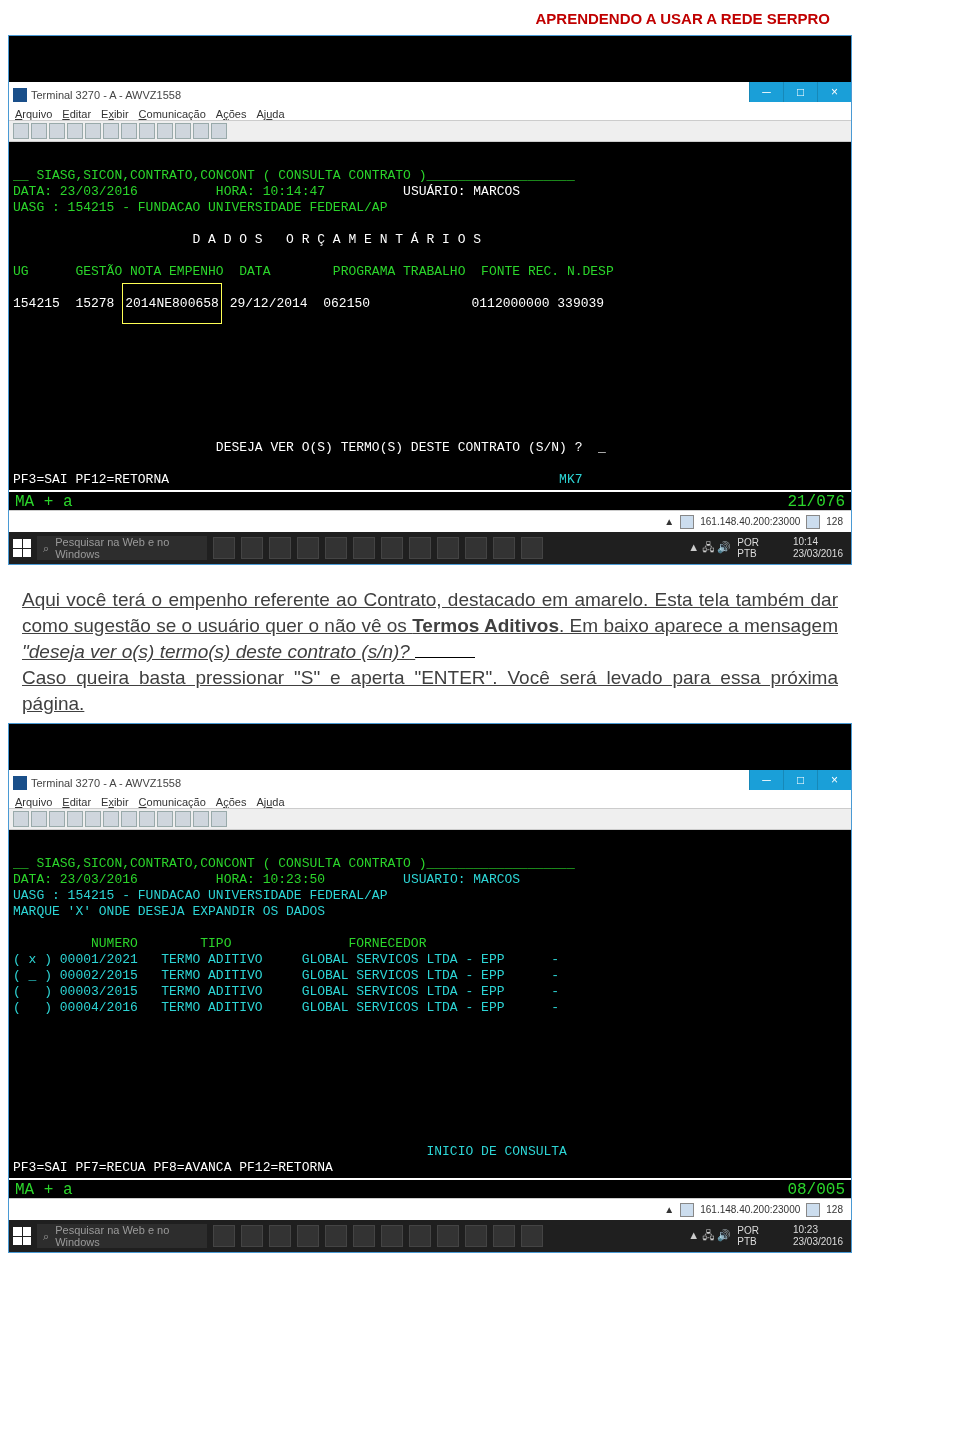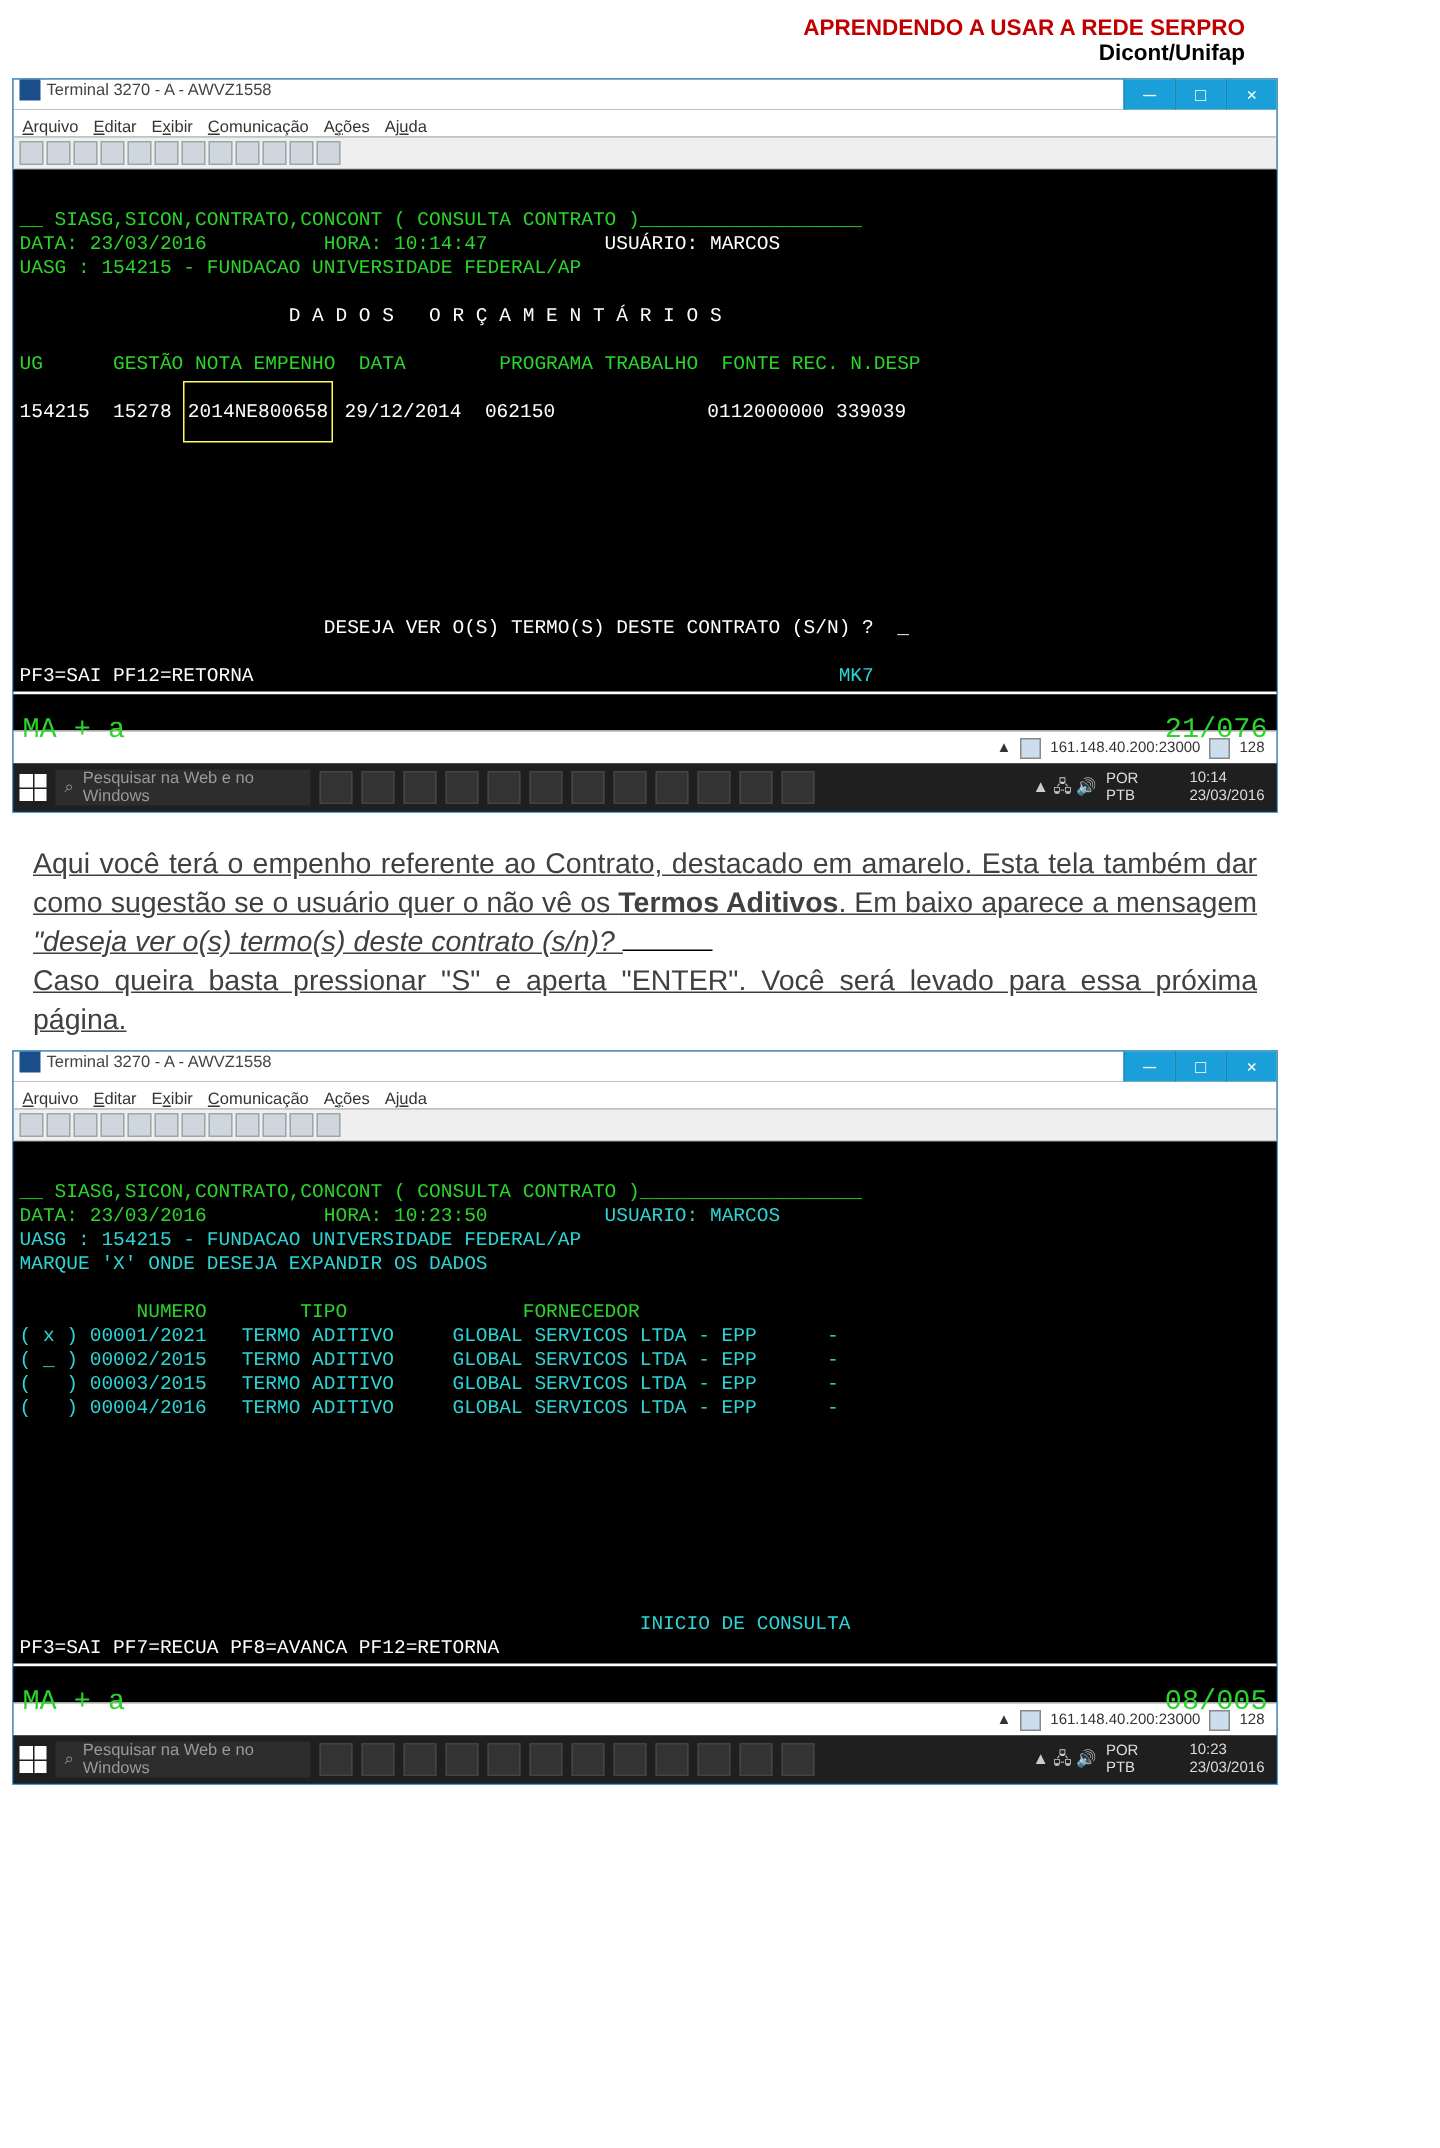--- a/index.html
+++ b/index.html
@@ -7,42 +7,42 @@
   .page { width:860px; }
 
   
   .doc-header { text-align:right; padding:10px 30px 4px 0; }
   .doc-header .l1 { color:#c00000; font-weight:bold; font-size:15px; }
   .doc-header .l2 { color:#000; font-weight:bold; font-size:15px; }
   .doc-header .l3 { color:#000; font-weight:bold; font-size:15px; }
 
   
   .term-window { border:1px solid #4a9ad4; margin:4px 8px; background:#000; }
-  .term-titlebar { background:#fff; height:20px; display:flex; align-items:flex-start; font-size:11px; justify-content:space-between; }
+  .term-titlebar { background:#fff; height:20px; display:flex; align-items:flex-end; font-size:11px; justify-content:space-between;margin-top:46px; }
   .term-titlebar .left { display:flex; align-items:center; gap:4px; padding-left:4px; }
   .term-titlebar .left .tt-icon { width:14px; height:14px; background:#1a4f8a; display:inline-block; }
   .term-titlebar .left .tt { color:#444; }
   .term-titlebar .right { display:flex; }
   .term-titlebar .right .btn { width:34px; height:20px; display:flex; align-items:center; justify-content:center; font-size:12px; color:#fff; }
   .term-titlebar .right .min, .term-titlebar .right .max { background:#1a9fd8; border-left:1px solid #1788b8;}
   .term-titlebar .right .close { background:#1a9fd8; border-left:1px solid #1788b8; }
 
   .term-menubar { background:#fff; height:18px; display:flex; gap:10px; padding-left:6px; font-size:11px; color:#333; align-items:flex-end; }
   .term-menubar span u { text-decoration:underline; }
   .term-toolbar { background:#efefef; height:22px; border-top:1px solid #ccc; border-bottom:1px solid #ccc; display:flex; gap:2px; padding:2px 4px; align-items:center;}
   .term-toolbar .tb-ico { width:16px; height:16px; background:#cfd6dd; border:1px solid #9aa; display:inline-block; }
 
   .term-body { background:#000; font-family:"Courier New", monospace; font-size:13px; line-height:16px; color:#0c0; padding:10px 4px 2px 4px; white-space:pre; }
   .term-body .wht { color:#fff; }
   .term-body .grn { color:#2bd52b; }
   .term-body .cyn { color:#2dd5d5; }
   .hl-box { border:1px solid #ffff55; padding:12px 2px; }
 
   .term-sep { height:2px; background:#fff; }
-  .term-status { background:#000; color:#2bd52b; font-family:"Courier New",monospace; font-size:19px; height:18px; padding:12px 6px; display:flex; justify-content:space-between;}
+  .term-status { background:#000; color:#2bd52b; font-family:"Courier New",monospace; font-size:16px; height:18px; padding:1px 6px; display:flex; justify-content:space-between;}
   .term-status .r { color:#2bd52b; }
 
   
   .term-white { background:#fff; height:22px; border-top:1px solid #ccc; display:flex; justify-content:flex-end; align-items:center; font-size:10px; padding-right:8px; gap:6px; color:#333;}
   .term-white .g { width:14px; height:14px; border:1px solid #888; background:#cde; display:inline-block;}
 
   .taskbar { background:#1f1f1f; height:32px; display:flex; align-items:center; padding:0 4px; gap:6px; font-size:11px; color:#aaa; }
   .taskbar .win { width:18px; height:18px; display:grid; grid-template-columns:1fr 1fr; grid-template-rows:1fr 1fr; gap:1px;}
   .taskbar .win span { background:#fff; }
   .taskbar .search { background:#2d2d2d; height:24px; width:170px; display:flex; align-items:center; gap:6px; padding:0 6px; color:#9a9a9a;}
@@ -56,21 +56,20 @@
   .doc-text .ital { font-style:italic; }
   .doc-text .blank { display:inline-block; width:60px; border-bottom:1px solid #000; vertical-align:baseline;}
 </style>
 </head>
 <body>
 
 <div class="page">
 
   <div class="doc-header">
     <div class="l1">APRENDENDO A USAR A REDE SERPRO</div>
-    <div class="l3">Dicont/Unifap</div>
   </div>
 
   <div class="term-window">
     <div class="term-titlebar">
       <div class="left">
         <span class="tt-icon"></span>
         <span class="tt">Terminal 3270 - A - AWVZ1558</span>
       </div>
       <div class="right">
         <div class="btn min">─</div>

